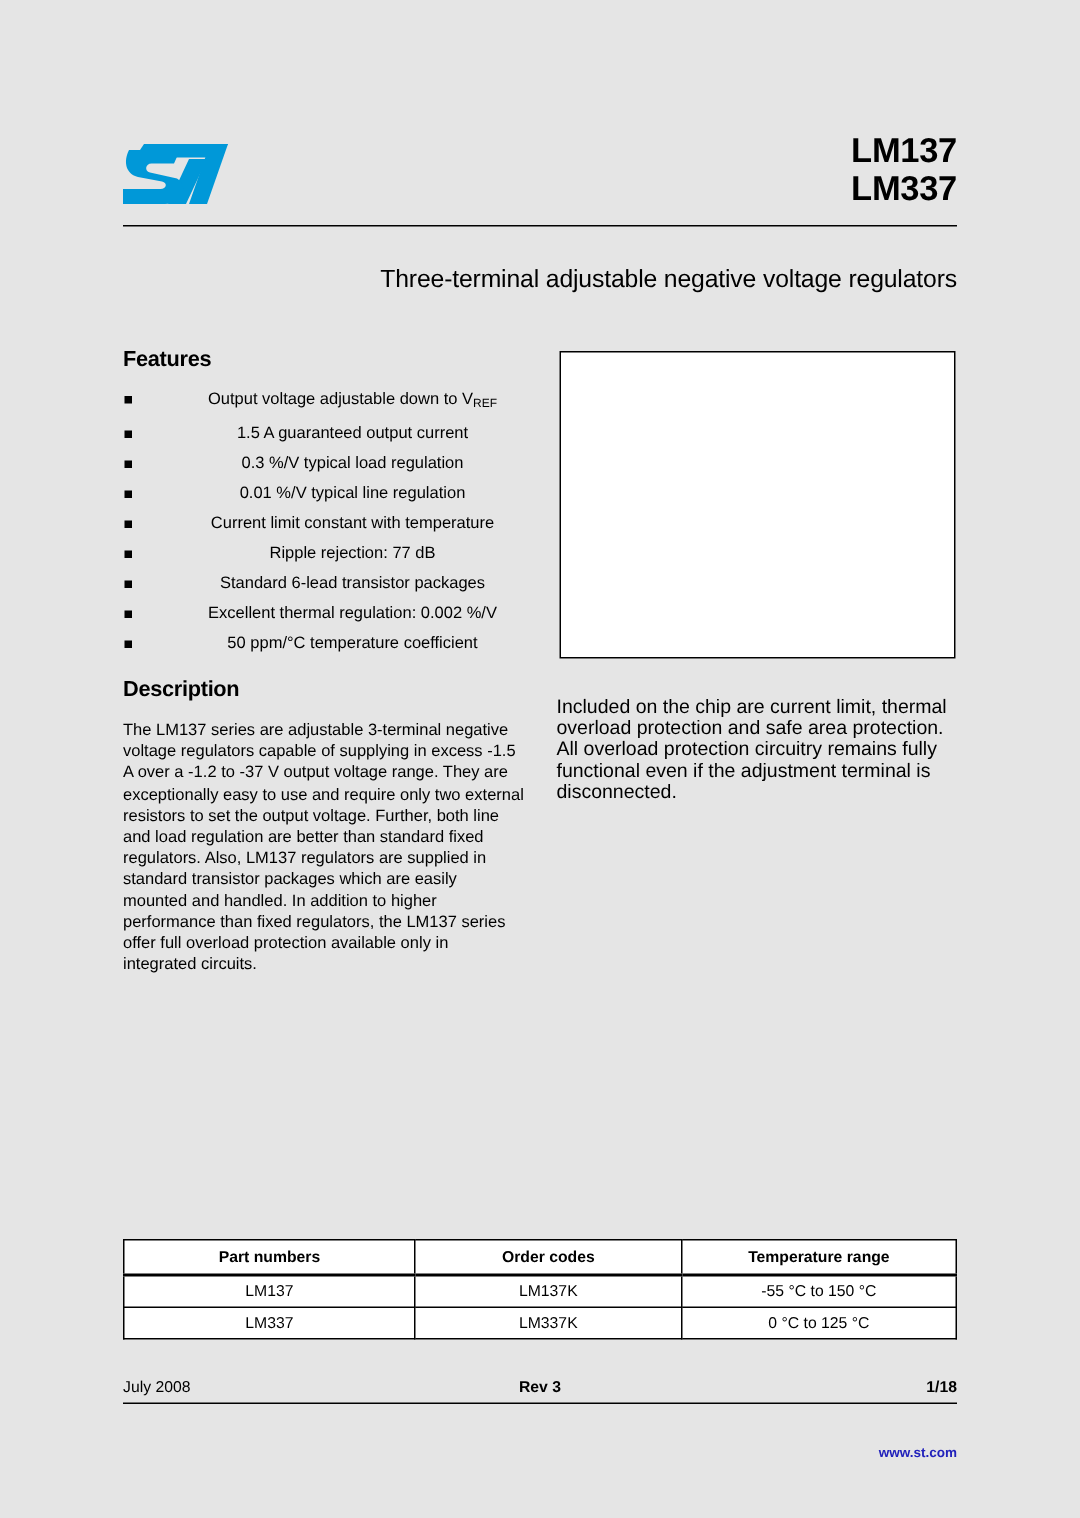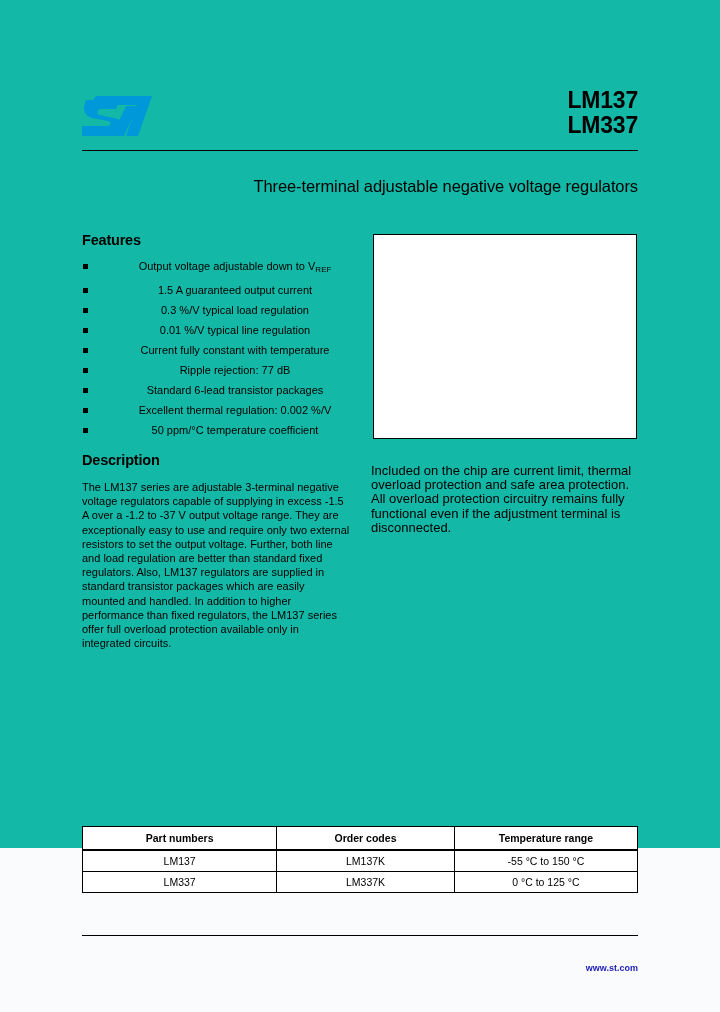--- a/index.html
+++ b/index.html
@@ -12,22 +12,22 @@
     height: 1012px;
     position: relative;
     font-family: "Liberation Sans", sans-serif;
     color: #000;
     overflow: hidden;
   }
   .page {
     position: absolute;
     left: 0; top: 0;
     width: 720px;
-    height: 848px;
-    background: #14b8a6;
+    height: 1012px;
+    background: #e5e5e5;
   }
 
   
   .header {
     position: absolute;
     left: 82px;
     top: 92px;
     width: 556px;
     height: 60px;
   }
@@ -260,21 +260,21 @@
 
   <div class="doc-title">Three-terminal adjustable negative voltage regulators</div>
 
   <div class="section-heading" id="features-heading">Features</div>
 
   <ul class="features-list">
     <li><span class="bullet-sq"></span><span>Output voltage adjustable down to V<sub>REF</sub></span></li>
     <li><span class="bullet-sq"></span><span>1.5 A guaranteed output current</span></li>
     <li><span class="bullet-sq"></span><span>0.3 %/V typical load regulation</span></li>
     <li><span class="bullet-sq"></span><span>0.01 %/V typical line regulation</span></li>
-    <li><span class="bullet-sq"></span><span>Current fully constant with temperature</span></li>
+    <li><span class="bullet-sq"></span><span>Current limit constant with temperature</span></li>
     <li><span class="bullet-sq"></span><span>Ripple rejection: 77 dB</span></li>
     <li><span class="bullet-sq"></span><span>Standard 6-lead transistor packages</span></li>
     <li><span class="bullet-sq"></span><span>Excellent thermal regulation: 0.002 %/V</span></li>
     <li><span class="bullet-sq"></span><span>50 ppm/°C temperature coefficient</span></li>
   </ul>
 
   <div class="package-box">
 
 
   </div>
@@ -309,16 +309,21 @@
         <td>-55 °C to 150 °C</td>
       </tr>
       <tr>
         <td>LM337</td>
         <td>LM337K</td>
         <td>0 °C to 125 °C</td>
       </tr>
     </tbody>
   </table>
 
+  <div class="footer">
+    <span class="f-left">July 2008</span>
+    <span class="f-mid">Rev 3</span>
+    <span class="f-right">1/18</span>
+  </div>
   <div class="footer-rule"></div>
   <a class="footer-url" href="#">www.st.com</a>
 
 </div>
 
 </body></html>

